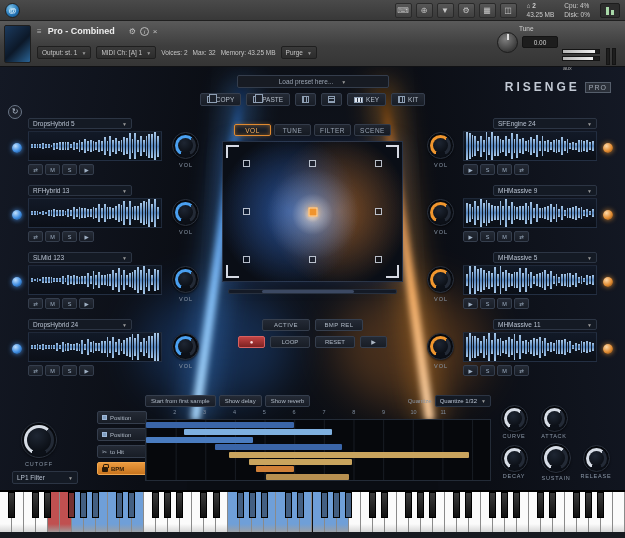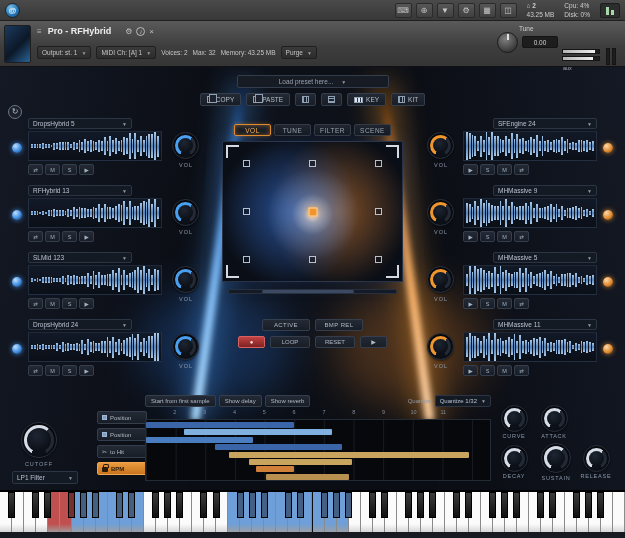--- a/index.html
+++ b/index.html
@@ -183,21 +183,21 @@
     <div class="hb-meter">
       <i style="height:8px"></i>
       <i style="height:5px"></i>
     </div>
   </div>
 
   <div class="inst-header">
     <div class="thumb"></div>
     <div class="inst-title-row">
       <span class="burger">≡</span>
-      <span class="inst-title">Pro - RFHybrid</span>
+      <span class="inst-title">Pro - Combined</span>
       <span class="hdr-mini">
         <span class="mini-ic">⚙</span>
         <span class="circle-i">i</span>
         <span class="mini-ic">×</span>
       </span>
     </div>
     <div class="hdr-controls">
       <div class="hdr-sel">
         <span>Output: st. 1</span>
         <span class="caret">▼</span>
@@ -269,20 +269,24 @@
       <div class="act-btn">
         <span class="ic-key"></span>
         <span>KEY</span>
       </div>
       <div class="act-btn">
         <span class="ic-kit"></span>
         <span>KIT</span>
       </div>
     </div>
 
+    <div class="logo">
+      <span class="logo-main">RISENGE</span>
+      <span class="logo-badge">PRO</span>
+    </div>
 
     <div class="tabs">
       <div class="tab active">VOL</div>
       <div class="tab">TUNE</div>
       <div class="tab">FILTER</div>
       <div class="tab">SCENE</div>
     </div>
 
     <div class="pad">
       <div class="bracket tl"></div>

